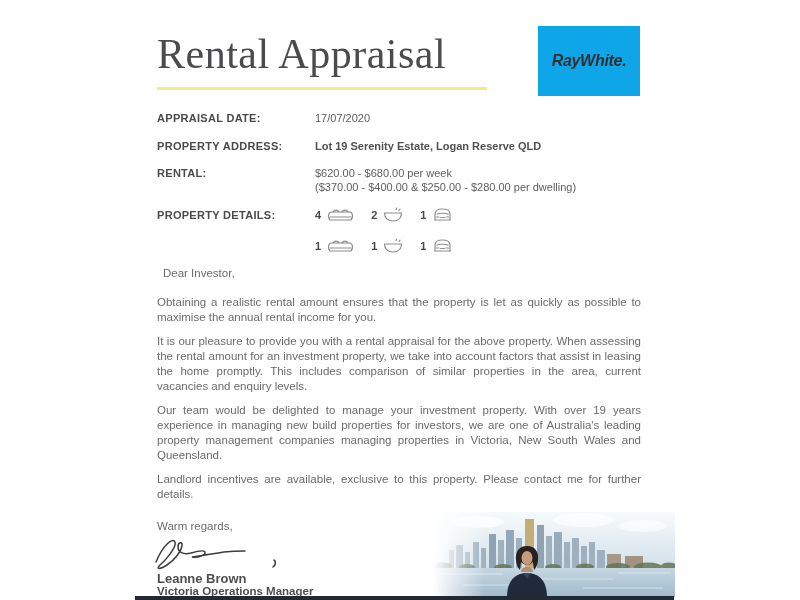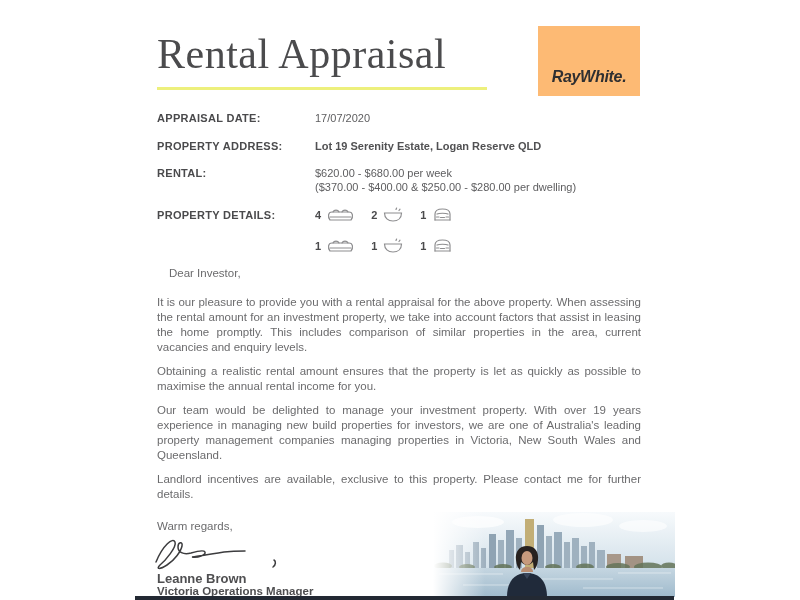--- a/index.html
+++ b/index.html
@@ -2,36 +2,36 @@
 <html><head>
 <meta charset="utf-8">
 <style>
   html,body{margin:0;padding:0;background:#fff;}
   .stage{position:relative;width:800px;height:600px;background:#ffffff;overflow:hidden;
          font-family:"Liberation Sans",sans-serif;}
   
   .title{position:absolute;left:157px;top:30px;margin:0;font-family:"Liberation Serif",serif;
          font-weight:500;font-size:42px;color:#4b4b4d;letter-spacing:.5px;}
   .title-underline{position:absolute;left:157px;top:87px;width:330px;height:3px;background:#edf07c;}
-  .logo{position:absolute;left:538px;top:26px;width:102px;height:70px;background:#fdba74;
-        display:flex;align-items:flex-end;justify-content:center;padding-bottom:10px;box-sizing:border-box;}
+  .logo{position:absolute;left:538px;top:26px;width:102px;height:70px;background:#0ea5e9;
+        display:flex;align-items:flex-end;justify-content:center;padding-bottom:26px;box-sizing:border-box;}
   .logo span{font-weight:bold;font-style:italic;font-size:16px;color:#2f2f31;letter-spacing:-.3px;}
   
   .meta-label{position:absolute;left:157px;font-size:11px;font-weight:bold;color:#4a4a4c;letter-spacing:.3px;}
   .meta-value{position:absolute;left:315px;font-size:11px;color:#5d5d5f;}
   .meta-value.strong{font-weight:bold;color:#515153;}
   
   .dwelling-row{position:absolute;left:315px;display:flex;align-items:center;gap:17px;height:20px;}
   .feature{display:flex;align-items:center;gap:6px;}
   .feature .num{font-size:11px;font-weight:bold;color:#4a4a4c;}
   .feature svg{display:block;}
   
   .letter{position:absolute;left:157px;top:266px;width:484px;font-size:11.5px;line-height:15px;
           color:#6b6b6d;text-align:justify;}
-  .letter .salutation{margin:0 0 14px 12px;text-align:left;}
+  .letter .salutation{margin:0 0 14px 6px;text-align:left;}
   .letter p{margin:0 0 9px 0;}
   .letter .closing{margin:17px 0 0 0;text-align:left;}
   
   .signature-svg{position:absolute;left:148px;top:534px;}
   .signatory-name{position:absolute;left:157px;top:571px;font-size:13px;font-weight:bold;color:#4f4f51;}
   .signatory-title{position:absolute;left:157px;top:585px;font-size:11.5px;font-weight:bold;color:#4f4f51;}
   
   .photo{position:absolute;left:433px;top:512px;width:242px;height:85px;}
   
   .footer-bar{position:absolute;left:135px;top:596px;width:539px;height:4px;background:#232933;}
@@ -128,22 +128,22 @@
           <path d="M4.5,10 L7,10"></path>
             <path d="M14,10 L16.5,10"></path>
             <path d="M8.5,10.5 L12.5,10.5"></path>
         </svg>
       </span>
     </span>
   </div>
 
   <div class="letter">
     <p class="salutation">Dear Investor,</p>
+    <p>Obtaining a realistic rental amount ensures that the property is let as quickly as possible to maximise the annual rental income for you.</p>
     <p>It is our pleasure to provide you with a rental appraisal for the above property.  When assessing the rental amount for an investment property, we take into account factors that assist in leasing the home promptly. This includes comparison of similar properties in the area, current vacancies and enquiry levels.</p>
-    <p>Obtaining a realistic rental amount ensures that the property is let as quickly as possible to maximise the annual rental income for you.</p>
     <p>Our team would be delighted to manage your investment property.  With over 19 years experience in managing new build properties for investors, we are one of Australia's leading property management companies managing properties in Victoria, New South Wales and Queensland.</p>
     <p>Landlord incentives are available, exclusive to this property.  Please contact me for further details.</p>
     <p class="closing">Warm regards,</p>
   </div>
 
   <svg class="signature-svg" width="150" height="38" viewBox="0 0 150 38" fill="none" stroke="#3c3c3e" stroke-width="1.5" stroke-linecap="round">
     <path d="M8,28 C15,11 25,3 27,8 C29,13 17,27 12,31 C8,35 11,36 19,31 C27,26 33,17 34,12 C35,7 30,8 30,13 C30,18 35,21 43,19 C50,17 56,16 57,18 C58,21 50,24 44,23 C52,22 64,20 76,18 C85,17 92,17 97,17"></path>
     <path d="M126,26 C128,27 128,31 125,33"></path>
   </svg>
   <div class="signatory-name">Leanne Brown</div>

